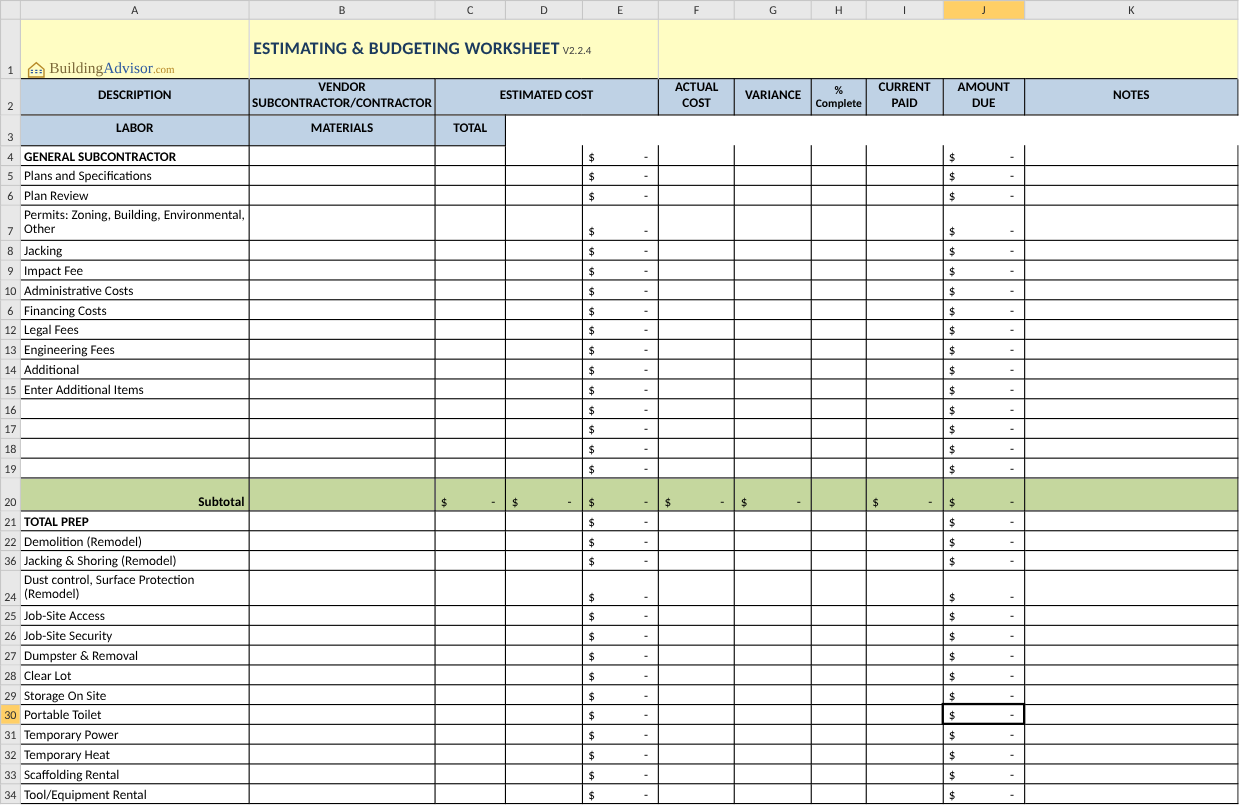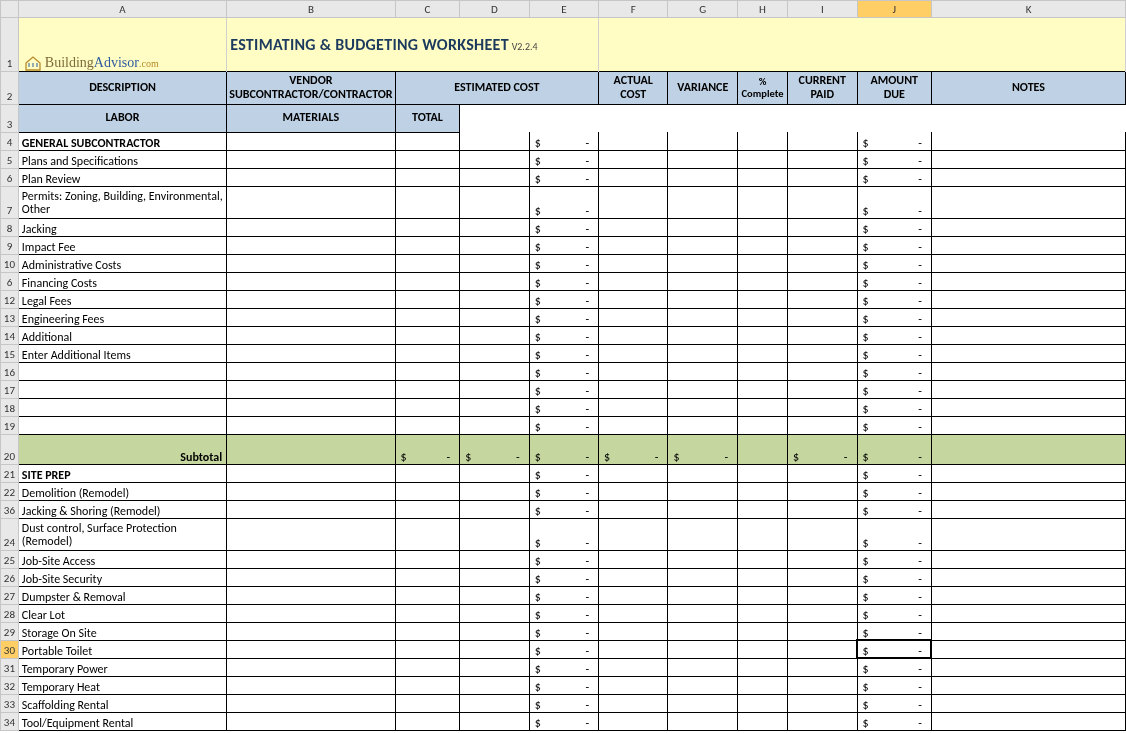--- a/index.html
+++ b/index.html
@@ -477,21 +477,21 @@
         <td class="cell subcell">
           <span class="dsign">$</span>
           <span class="dash" style="float:right">-</span>
         </td>
         <td class="cell subcell"></td>
       </tr>
     </tbody>
     <tbody>
       <tr style="height:18px">
         <td class="rownum">21</td>
-        <td class="cell lt bold">SITE PREP</td>
+        <td class="cell lt bold">TOTAL PREP</td>
         <td class="cell "></td>
         <td class="cell "></td>
         <td class="cell "></td>
         <td class="cell "><span class="dsign">$</span><span class="dash" style="float:right">-</span></td>
         <td class="cell "></td>
         <td class="cell "></td>
         <td class="cell "></td>
         <td class="cell "></td>
         <td class="cell "><span class="dsign">$</span><span class="dash" style="float:right">-</span></td>
         <td class="cell "></td>

